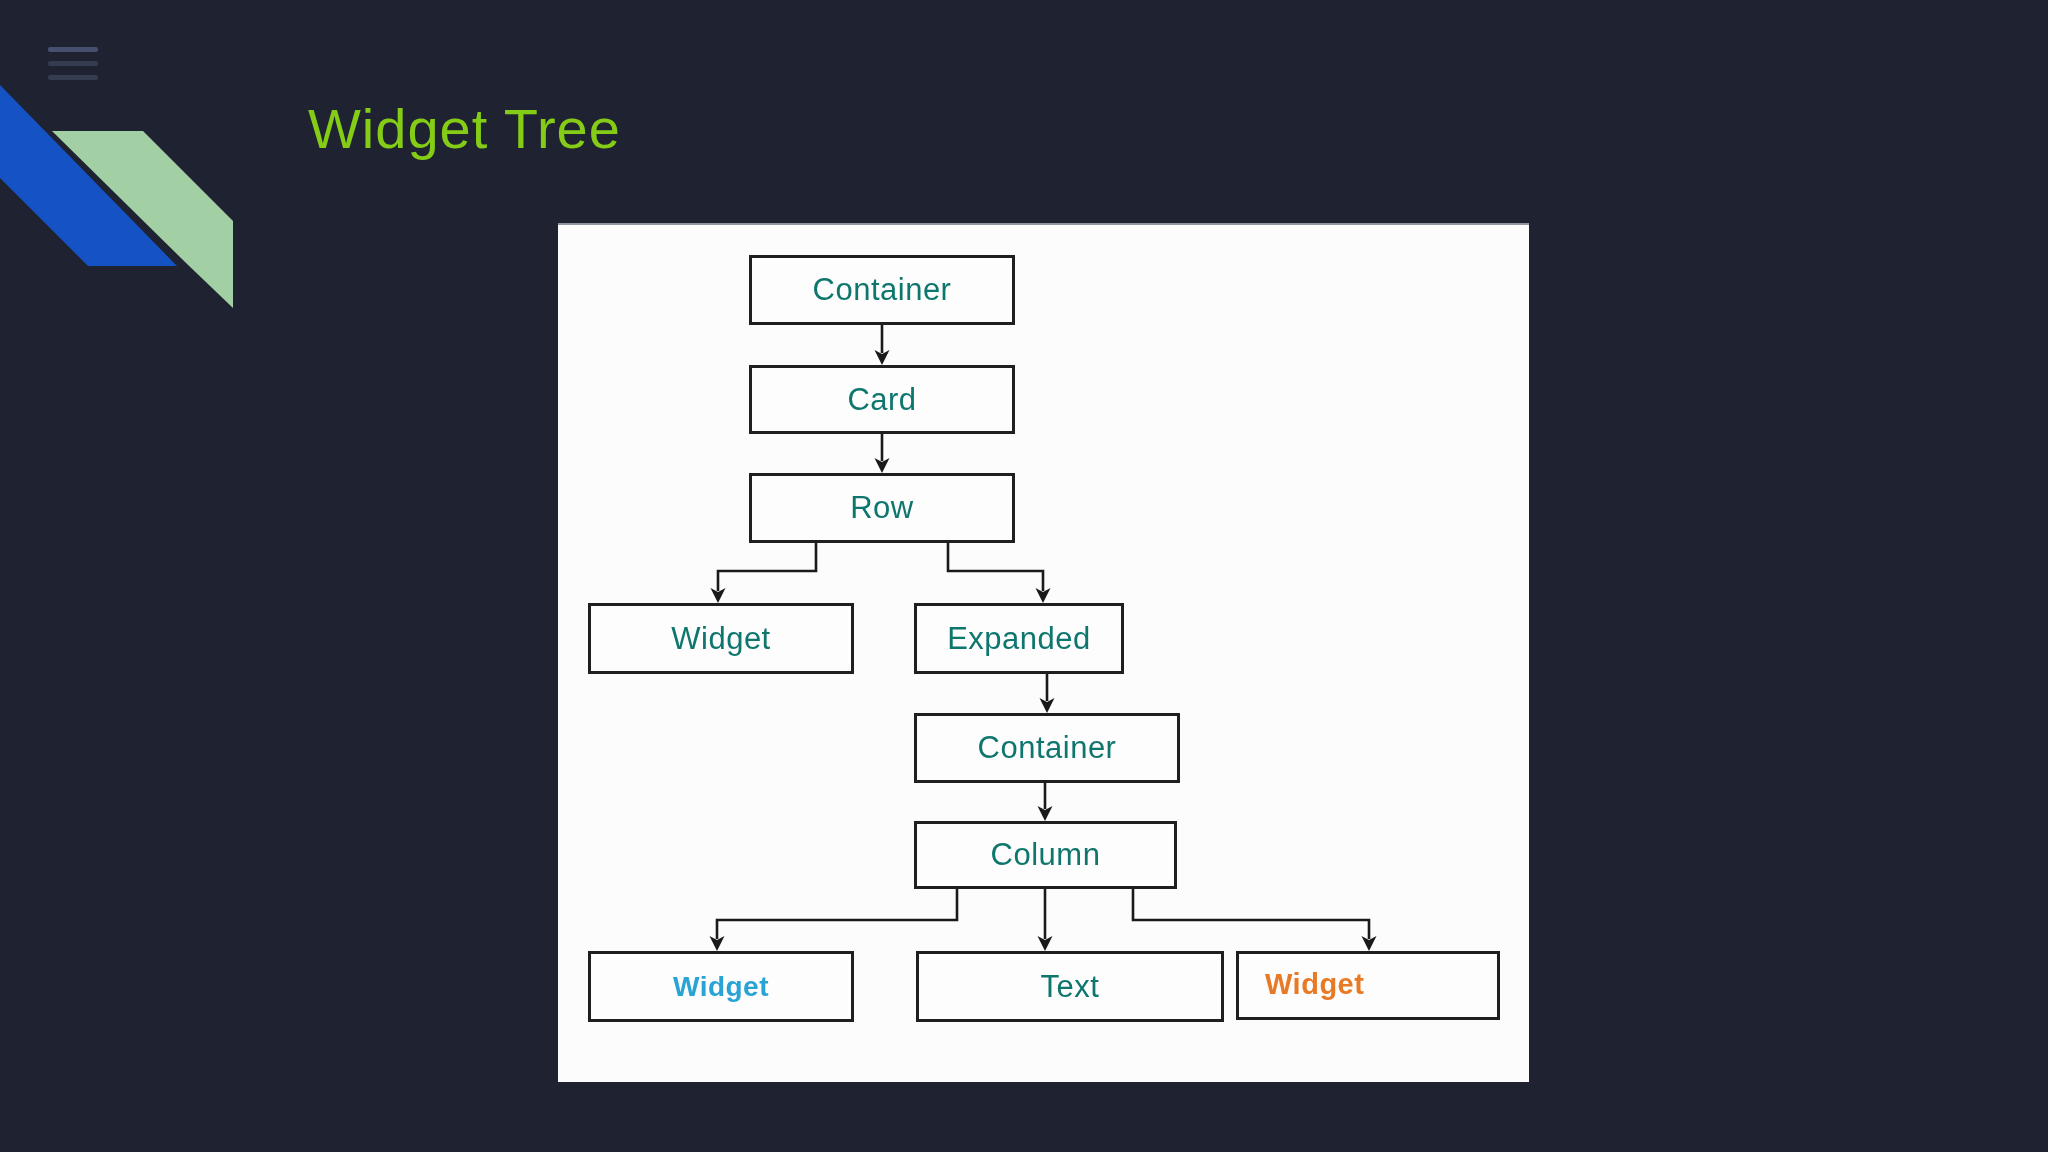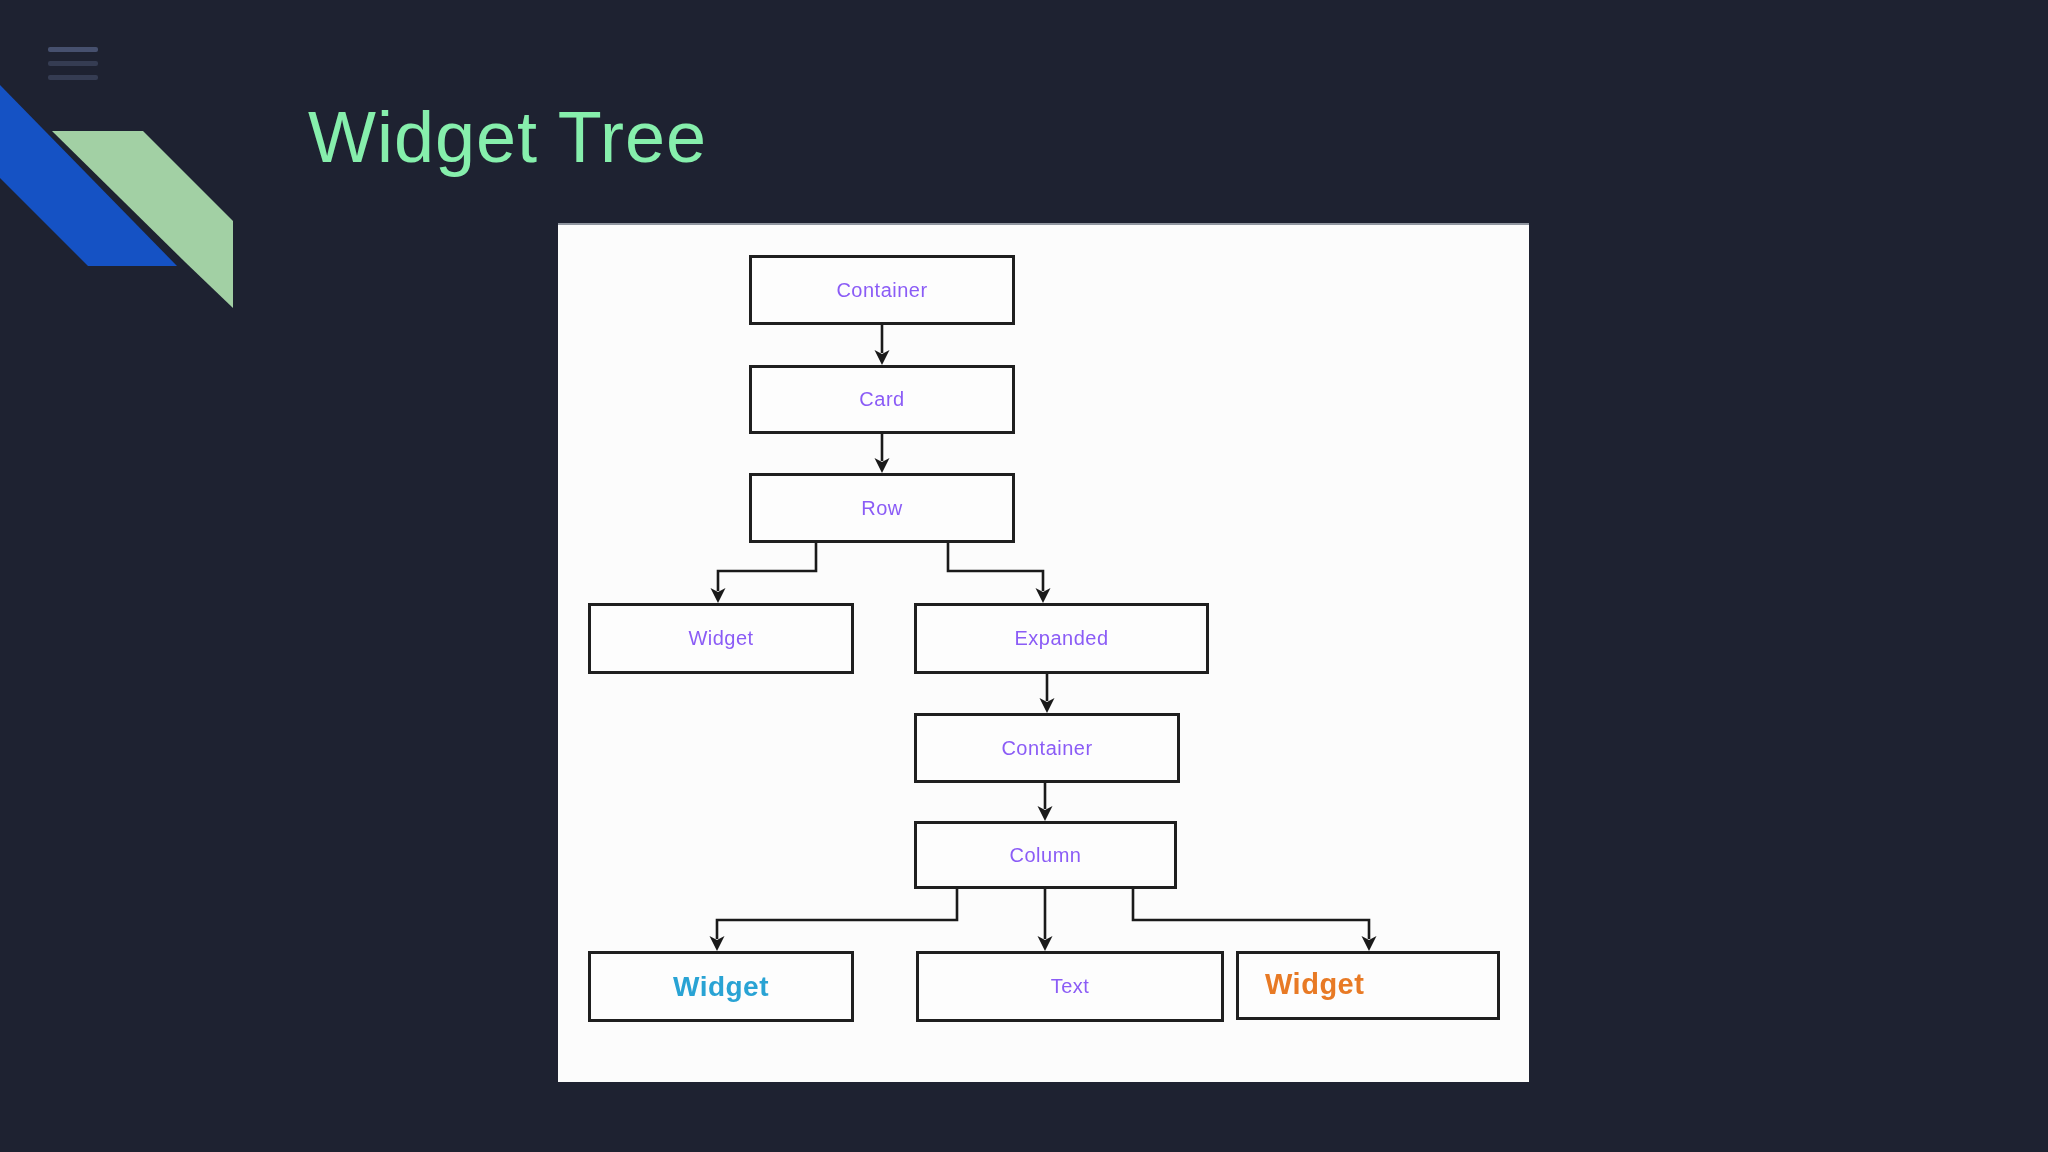--- a/index.html
+++ b/index.html
@@ -21,51 +21,51 @@
   }
   .hamburger .bar { width: 50px; height: 5px; border-radius: 2px; background: #353c52; }
   .hamburger .bar.b1 { background: #46506e; }
 
   
   .ribbon { position: absolute; left: 0; top: 0; width: 240px; height: 320px; }
 
   
   .title {
     position: absolute; left: 308px; top: 98px;
-    font-size: 72px; line-height: 1.1; font-weight: 400;
-    letter-spacing: 1px; color: #86efac; white-space: nowrap;
+    font-size: 56px; line-height: 1.1; font-weight: 400;
+    letter-spacing: 1px; color: #84cc16; white-space: nowrap;
   }
 
   
   .panel {
     position: absolute; left: 558px; top: 223px;
     width: 971px; height: 859px;
     background: #fcfcfc;
     border-top: 2px solid #9096a0;
   }
   .connectors { position: absolute; left: 0; top: 0; width: 971px; height: 859px; }
 
   .node {
     position: absolute;
     background: #fdfdfd;
     border: 3px solid #1f1f1f;
     display: flex; align-items: center; justify-content: center;
-    font-size: 20px; color: #8b5cf6; letter-spacing: 0.5px;
+    font-size: 31px; color: #0f766e; letter-spacing: 0.5px;
   }
   .node.widget-left  { color: #29a3d4; font-size: 28px; font-weight: 600; }
   .node.widget-right { color: #e87a25; font-size: 29px; font-weight: 700;
                        justify-content: flex-start; padding-left: 26px;
                        align-items: flex-start; padding-top: 14px; }
 
   
   .n-container1   { left: 191px; top: 30px;  width: 266px; height: 70px; }
   .n-card         { left: 191px; top: 140px; width: 266px; height: 69px; align-items: center; }
   .n-row          { left: 191px; top: 248px; width: 266px; height: 70px; }
   .n-image        { left: 30px;  top: 378px; width: 266px; height: 71px; }
-  .n-expanded     { left: 356px; top: 378px; width: 295px; height: 71px; }
+  .n-expanded     { left: 356px; top: 378px; width: 210px; height: 71px; }
   .n-container2   { left: 356px; top: 488px; width: 266px; height: 70px; }
   .n-column       { left: 356px; top: 596px; width: 263px; height: 68px; }
   .n-widget-left  { left: 30px;  top: 726px; width: 266px; height: 71px; }
   .n-text         { left: 358px; top: 726px; width: 308px; height: 71px; }
   .n-widget-right { left: 678px; top: 726px; width: 264px; height: 69px; }
 </style>
 </head>
 <body>
 
 <div class="slide">

